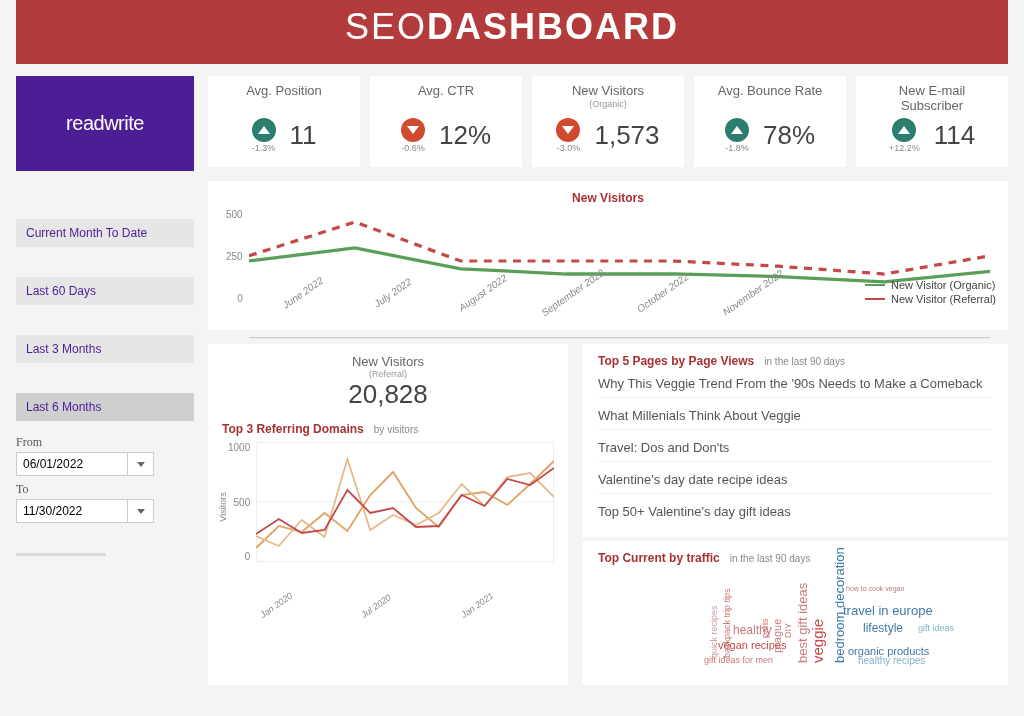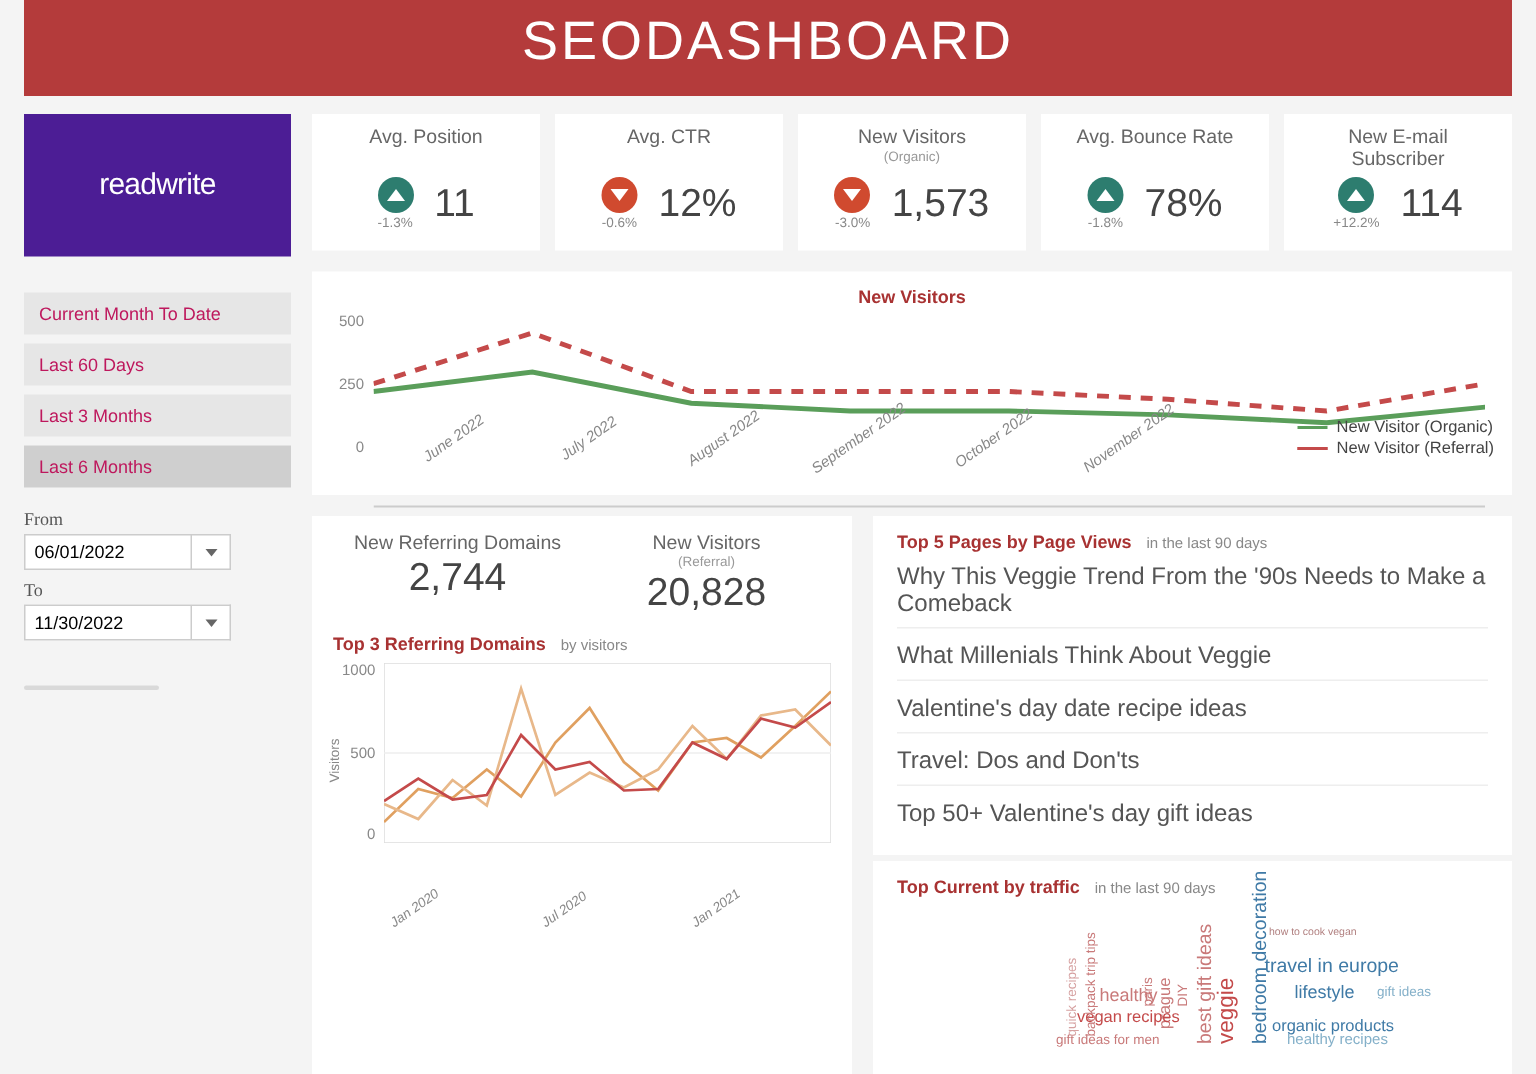--- a/index.html
+++ b/index.html
@@ -1,25 +1,25 @@
 <!DOCTYPE html>
 <html><head>
 <meta charset="utf-8">
 <style>
   * { box-sizing: border-box; margin: 0; padding: 0; font-family: "Segoe UI", Arial, sans-serif; }
   body { background:#f4f4f4; width:1024px; height:716px; overflow:hidden; font-size:13px; color:#333; }
   .banner { background:#b43b3b; color:#fff; text-align:center; padding:6px 0 16px 0; margin:0 16px; }
   .banner .light { font-weight:300; font-size:36px; letter-spacing:2px;}
-  .banner .bold { font-weight:400; font-size:36px; letter-spacing:2px;}
+  .banner .bold { font-weight:700; font-size:36px; letter-spacing:2px;}
   .page { display:flex; gap:14px; padding:12px 16px 0 16px; }
   .sidebar { width:178px; flex:0 0 178px; }
   .logo-card { background:#4c1d95; color:#fff; text-align:center; padding:36px 0; margin-bottom:24px; }
   .logo-card span { font-size:20px; font-weight:500; letter-spacing:-0.5px; }
   .range-list { display:flex; flex-direction:column; gap:6px; margin-bottom:14px; }
-  .range-btn { background:#e6e6e6; color:#be185d; padding:7px 10px; font-size:12px; text-align:left; cursor:pointer; border:none; font-family:inherit;}
+  .range-btn { background:#e6e6e6; color:#4c1d95; padding:7px 10px; font-size:12px; text-align:left; cursor:pointer; border:none; font-family:inherit;margin-top:24px;}
   .range-btn.active { background:#cfcfcf; }
   .field-label { font-size:12px; color:#555; margin-bottom:2px; margin-top:6px; display:block;font-family:Liberation Serif, serif;}
   .date-row { display:flex; }
   .date-input { border:1px solid #ccc; padding:4px 6px; font-size:12px; width:112px; background:#fff;}
   .date-caret { border:1px solid #ccc; border-left:none; width:26px; background:#fff; display:flex; align-items:center; justify-content:center; cursor:pointer;}
   .triangle-down { width:0;height:0;border-left:4px solid transparent;border-right:4px solid transparent;border-top:5px solid #666;}
   .divider { height:3px; background:#d9d9d9; width:90px; margin-top:30px; border-radius:2px;}
   .main { flex:1; display:flex; flex-direction:column; gap:14px; }
   .kpi-row { display:flex; gap:10px; }
   .kpi-card { background:#fff; flex:1; padding:8px 10px 14px 10px; text-align:center; position:relative;}
@@ -57,21 +57,21 @@
   .sec-header { color:#a83232; font-size:12px; font-weight:600; margin-top:12px; }
   .sec-header .note { color:#888; font-weight:400; font-size:10px; margin-left:10px;}
   .mini-chart { position:relative; height:150px; margin-top:6px;}
   .mini-yaxis { display:flex; flex-direction:column; justify-content:space-between; font-size:10px; color:#888; position:absolute; left:6px; top:0; height:120px; text-align:right;}
   .mini-ylabel { position:absolute; left:-14px; top:60px; transform:rotate(-90deg); font-size:9px; color:#888;}
   .mini-xaxis { position:absolute; bottom:0; left:30px; right:0; display:flex;}
   .mini-xaxis span { flex:1; font-size:9px; color:#888; font-style:italic; transform:rotate(-35deg); text-align:left;}
   .list-card { background:#fff; padding:10px 16px 12px 16px; }
   .list-card .sec-header { margin-top:0; }
   .page-list { margin-top:8px; display:flex; flex-direction:column; gap:10px; }
-  .page-item { font-size:16px; color:#555; border-bottom:1px solid #eee; padding-bottom:6px;}
+  .page-item { font-size:13px; color:#555; border-bottom:1px solid #eee; padding-bottom:6px;}
   .page-item:last-child { border-bottom:none;}
   .wordcloud { position:relative; height:100px; margin-top:8px;}
   .wc { position:absolute; white-space:nowrap;}
 </style>
 </head>
 <body>
 
 <div class="banner">
   <span class="light">SEO</span><span class="bold">DASHBOARD</span>
 </div>
@@ -202,24 +202,20 @@
         <span>September 2022</span>
         <span>October 2022</span>
         <span>November 2022</span>
       </div>
     </div>
 
     <div class="row2">
 
       <div class="col-a">
         <div class="ref-head">
-          <div>
-            <div class="ref-label">New Referring Domains</div>
-            <div class="ref-val">2,744</div>
-          </div>
           <div>
             <div class="ref-label"><span>New Visitors</span><span class="sub">(Referral)</span></div>
             <div class="ref-val">20,828</div>
           </div>
         </div>
         <div class="sec-header"><span>Top 3 Referring Domains</span><span class="note">by visitors</span></div>
         <div class="mini-chart">
           <div class="mini-ylabel">Visitors</div>
           <div class="mini-yaxis">
             <span>1000</span>
@@ -240,22 +236,22 @@
           </div>
         </div>
       </div>
 
       <div class="col-b">
         <div class="list-card">
           <div class="sec-header"><span>Top 5 Pages by Page Views</span><span class="note">in the last 90 days</span></div>
           <div class="page-list">
             <div class="page-item">Why This Veggie Trend From the '90s Needs to Make a Comeback</div>
             <div class="page-item">What Millenials Think About Veggie</div>
+            <div class="page-item">Travel: Dos and Don'ts</div>
             <div class="page-item">Valentine's day date recipe ideas</div>
-            <div class="page-item">Travel: Dos and Don'ts</div>
             <div class="page-item">Top 50+ Valentine's day gift ideas</div>
           </div>
         </div>
         <div class="list-card">
           <div class="sec-header"><span>Top Current by traffic</span><span class="note">in the last 90 days</span></div>
           <div class="wordcloud" id="wordcloud">
               <span class="wc" style="left: 245px; top: 30px; font-size: 13px; color: rgb(63, 122, 166);">travel in europe</span>
               <span class="wc" style="left: 265px; top: 48px; font-size: 12px; color: rgb(63, 122, 166);">lifestyle</span>
               <span class="wc" style="left: 320px; top: 50px; font-size: 9px; color: rgb(132, 176, 201);">gift ideas</span>
               <span class="wc" style="left: 250px; top: 72px; font-size: 11px; color: rgb(63, 122, 166);">organic products</span>

